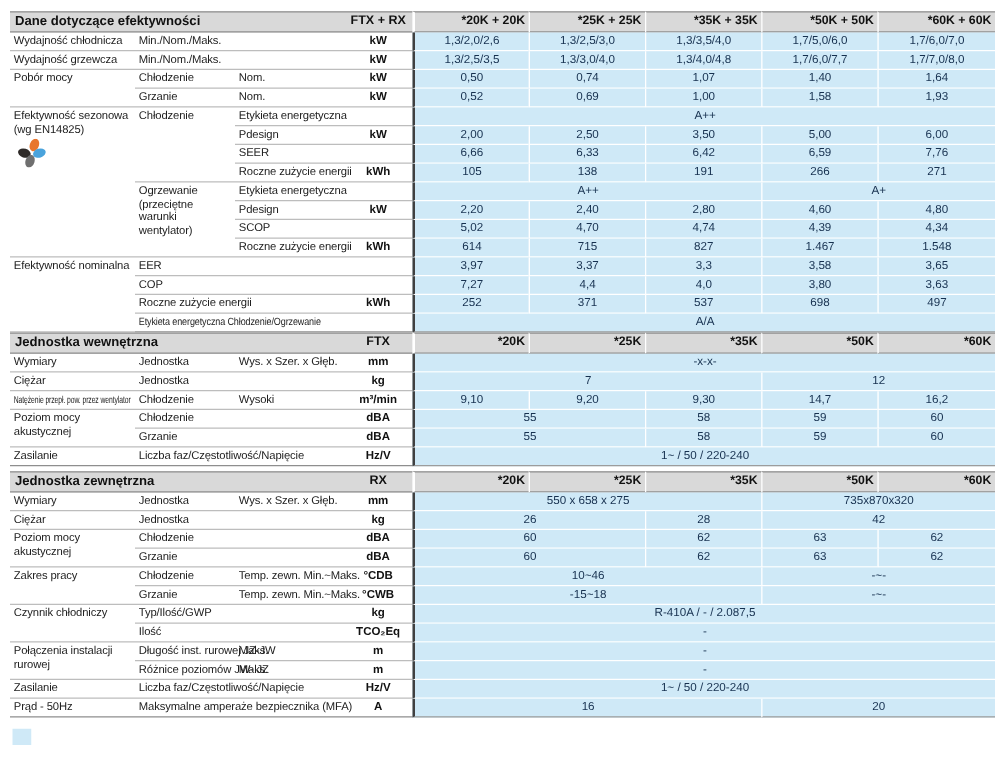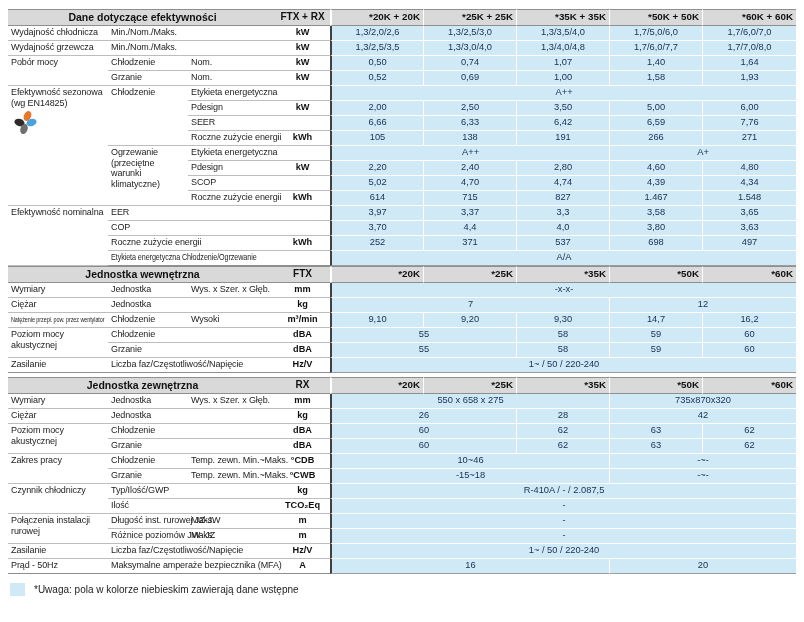--- a/index.html
+++ b/index.html
@@ -3,21 +3,21 @@
 <meta charset="utf-8">
 <style>
   html,body{margin:0;padding:0;background:#fff;}
   body{width:804px;height:622px;font-family:"Liberation Sans",sans-serif;-webkit-font-smoothing:antialiased;}
   .wrap{padding:9px 8px 0 8px;}
   table{border-collapse:separate;border-spacing:0;table-layout:fixed;width:788px;}
   table.s2{}
   table.s3{margin-top:4px;}
   th,td{height:14px;padding:0 3px;vertical-align:middle;white-space:nowrap;line-height:1.05;}
   tr.hd th{background:#d9d9d9;border-top:1px solid #8e8e8e;border-bottom:1px solid #8e8e8e;height:15px;color:#111;}
-  th.t{text-align:center;font-size:10.5px;font-weight:bold;padding-left:4px;}
+  th.t{text-align:left;font-size:10.5px;font-weight:bold;padding-left:4px;}
   th.mu{text-align:center;font-size:10px;font-weight:bold;padding-right:4px;}
   th.ch{text-align:right;font-size:9.8px;font-weight:bold;border-left:1px solid #fff;border-bottom:1px solid #fff;}
   th.ch.g{border-left:2px solid #fff;}
   td.lbl{border-bottom:1px solid #bdbdbd;color:#1c1c1c;font-size:9px;letter-spacing:-0.1px;text-align:left;overflow:visible;}
   td.u{border-bottom:1px solid #bdbdbd;text-align:center;font-weight:bold;color:#111;font-size:9.2px;padding-right:4px;}
   td.val{background:#cfe9f7;border-left:1px solid #fff;border-bottom:1px solid #fff;text-align:center;color:#16304f;font-size:9.3px;overflow:hidden;}
   td.val.g{border-left:2px solid #404040;}
   td.top{vertical-align:top;white-space:normal;padding-top:1px;line-height:1.18;}
   tr.last td.lbl,tr.last td.u{border-bottom:1px solid #8e8e8e;}
   tr.last td.val{border-bottom:1px solid #9c9c9c;}
@@ -127,21 +127,21 @@
         <tr class="">
           <td class="lbl"><span class="sx">Roczne zużycie energii</span></td>
           <td class="u">kWh</td>
           <td class="val g">105</td>
           <td class="val">138</td>
           <td class="val">191</td>
           <td class="val">266</td>
           <td class="val">271</td>
         </tr>
         <tr class="">
-          <td class="lbl top" rowspan="4"><span class="sx">Ogrzewanie (przeciętne warunki klimatyczne)</span></td>
+          <td class="lbl top" rowspan="4"><span class="sx">Ogrzewanie (przeciętne warunki wentylator)</span></td>
           <td class="lbl"><span class="sx">Etykieta energetyczna</span></td>
           <td class="u"></td>
           <td class="val g" colspan="3">A++</td>
           <td class="val" colspan="2">A+</td>
         </tr>
         <tr class="">
           <td class="lbl"><span class="sx">Pdesign</span></td>
           <td class="u">kW</td>
           <td class="val g">2,20</td>
           <td class="val">2,40</td>
@@ -173,21 +173,21 @@
           <td class="u"></td>
           <td class="val g">3,97</td>
           <td class="val">3,37</td>
           <td class="val">3,3</td>
           <td class="val">3,58</td>
           <td class="val">3,65</td>
         </tr>
         <tr class="">
           <td class="lbl" colspan="2"><span class="sx">COP</span></td>
           <td class="u"></td>
-          <td class="val g">3,70</td>
+          <td class="val g">7,27</td>
           <td class="val">4,4</td>
           <td class="val">4,0</td>
           <td class="val">3,80</td>
           <td class="val">3,63</td>
         </tr>
         <tr class="">
           <td class="lbl" colspan="2"><span class="sx">Roczne zużycie energii</span></td>
           <td class="u">kWh</td>
           <td class="val g">252</td>
           <td class="val">371</td>
@@ -379,16 +379,15 @@
           <td class="lbl" colspan="2"><span class="sx">Maksymalne amperaże bezpiecznika (MFA)</span></td>
           <td class="u">A</td>
           <td class="val g" colspan="3">16</td>
           <td class="val" colspan="2">20</td>
         </tr>
       </tbody>
     </table>
 
   <div class="note">
     <span class="swatch"></span>
-    <span>*Uwaga: pola w kolorze niebieskim zawierają dane wstępne</span>
   </div>
 
 </div>
 
 </body></html>

